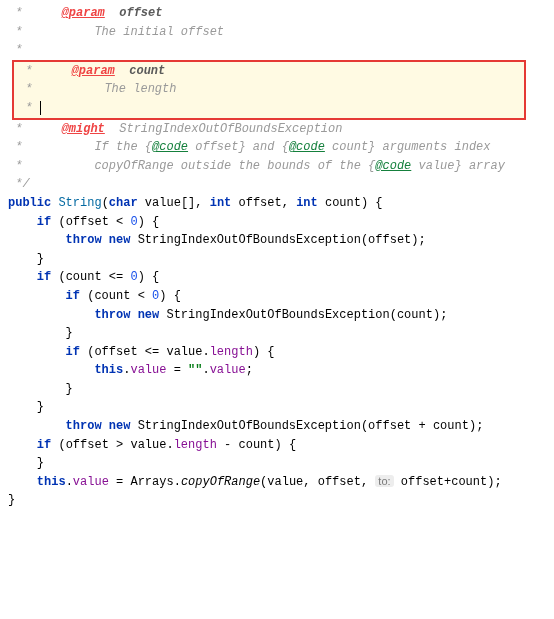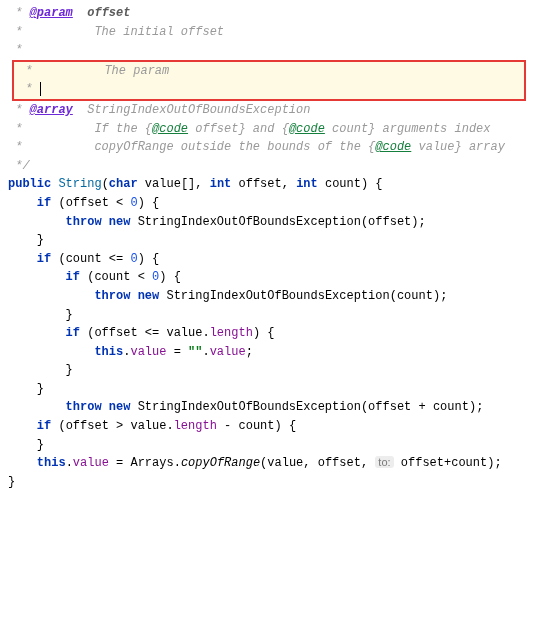--- a/index.html
+++ b/index.html
@@ -28,21 +28,21 @@
   }
   .cursor {
     display: inline-block;
     width: 1px;
     height: 14px;
     background: #000;
     vertical-align: middle;
     margin-left: 8px;
   }
   .c-doc { color: #9a9a9a; font-style: italic; }
-  .c-tag { color: #6d28d9; font-style: italic; font-weight: bold; text-decoration: underline; }
+  .c-tag { color: #ef4444; font-style: italic; font-weight: bold; text-decoration: underline; margin-left: 32px; }
   .c-param { color: #5a5a5a; font-style: italic; font-weight: bold; }
   .c-link { color: #15803d; font-style: italic; font-weight: normal; text-decoration: underline; }
   .c-kw { color: #0033b3; font-weight: bold; }
   .c-num { color: #1750eb; }
   .c-method { color: #0369a1; text-align: right; }
   .c-field { color: #871094; }
   .c-str { color: #067d17; font-weight: bold; }
   .c-id { color: #000; }
   .c-static { font-style: italic; text-align: right; }
   .c-cmt { color: #9a9a9a; font-style: italic; }
@@ -59,25 +59,26 @@
 </head>
 <body>
 
 <div class="code-container">
 
   <div class="line"><span class="c-doc"> * </span><span class="c-tag">@param</span><span class="c-doc">  </span><span class="c-param">offset</span></div>
   <div class="line"><span class="c-doc"> * </span><span class="c-doc">         </span><span class="c-doc">The initial offset</span></div>
   <div class="line"><span class="c-doc"> *</span></div>
 
   <div class="highlight-block">
-    <div class="line"><span class="c-doc"> * </span><span class="c-doc">         </span><span class="c-doc">The param</span></div>
+    <div class="line"><span class="c-doc"> * </span><span class="c-tag">@param</span><span class="c-doc">  </span><span class="c-param">count</span></div>
+    <div class="line"><span class="c-doc"> * </span><span class="c-doc">         </span><span class="c-doc">The length</span></div>
     <div class="line"><span class="c-doc"> *</span><span class="cursor"></span></div>
   </div>
 
-  <div class="line"><span class="c-doc"> * </span><span class="c-tag">@array</span><span class="c-doc">  </span><span class="c-doc">StringIndexOutOfBoundsException</span></div>
+  <div class="line"><span class="c-doc"> * </span><span class="c-tag">@might</span><span class="c-doc">  </span><span class="c-doc">StringIndexOutOfBoundsException</span></div>
   <div class="line"><span class="c-doc"> * </span><span class="c-doc">         </span><span class="c-doc">If the {</span><span class="c-link">@code</span><span class="c-doc"> offset} and {</span><span class="c-link">@code</span><span class="c-doc"> count} arguments index</span></div>
   <div class="line"><span class="c-doc"> * </span><span class="c-doc">         </span><span class="c-doc">copyOfRange outside the bounds of the {</span><span class="c-link">@code</span><span class="c-doc"> value} array</span></div>
   <div class="line"><span class="c-doc"> */</span></div>
 
   <div class="line"><span class="c-kw">public</span><span> </span><span class="c-method">String</span><span>(</span><span class="c-kw">char</span><span> </span><span class="c-id">value</span><span>[</span><span>]</span><span>, </span><span class="c-kw">int</span><span> </span><span class="c-id">offset</span><span>, </span><span class="c-kw">int</span><span> </span><span class="c-id">count</span><span>)</span><span> </span><span>{</span></div>
 
   <div class="line">    <span class="c-kw">if</span><span> </span><span>(</span><span class="c-id">offset</span><span> &lt; </span><span class="c-num">0</span><span>)</span><span> </span><span>{</span></div>
   <div class="line">        <span class="c-kw">throw</span><span> </span><span class="c-kw">new</span><span> </span><span class="c-id">StringIndexOutOfBoundsException</span><span>(</span><span class="c-id">offset</span><span>)</span><span>;</span></div>
   <div class="line">    <span>}</span></div>
 

